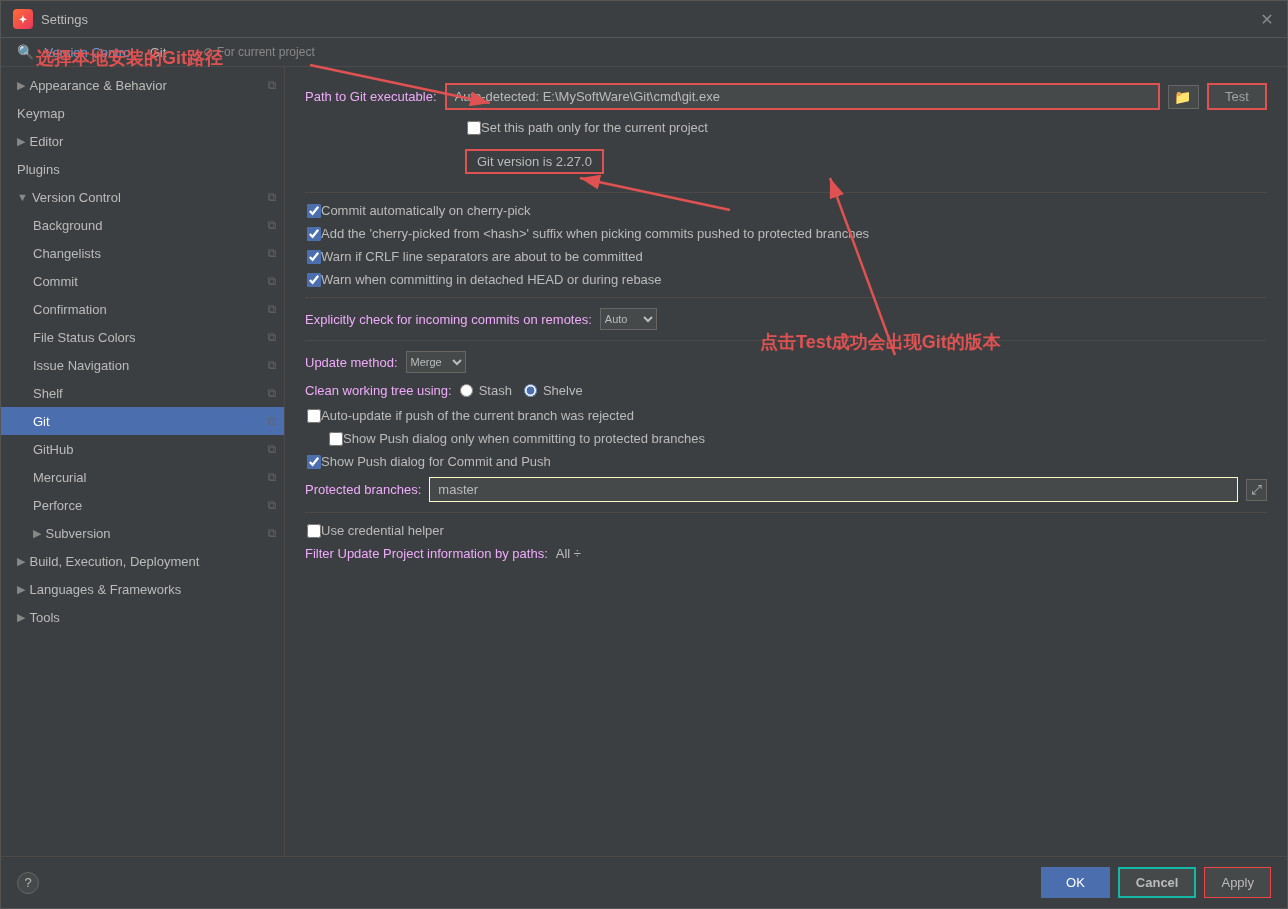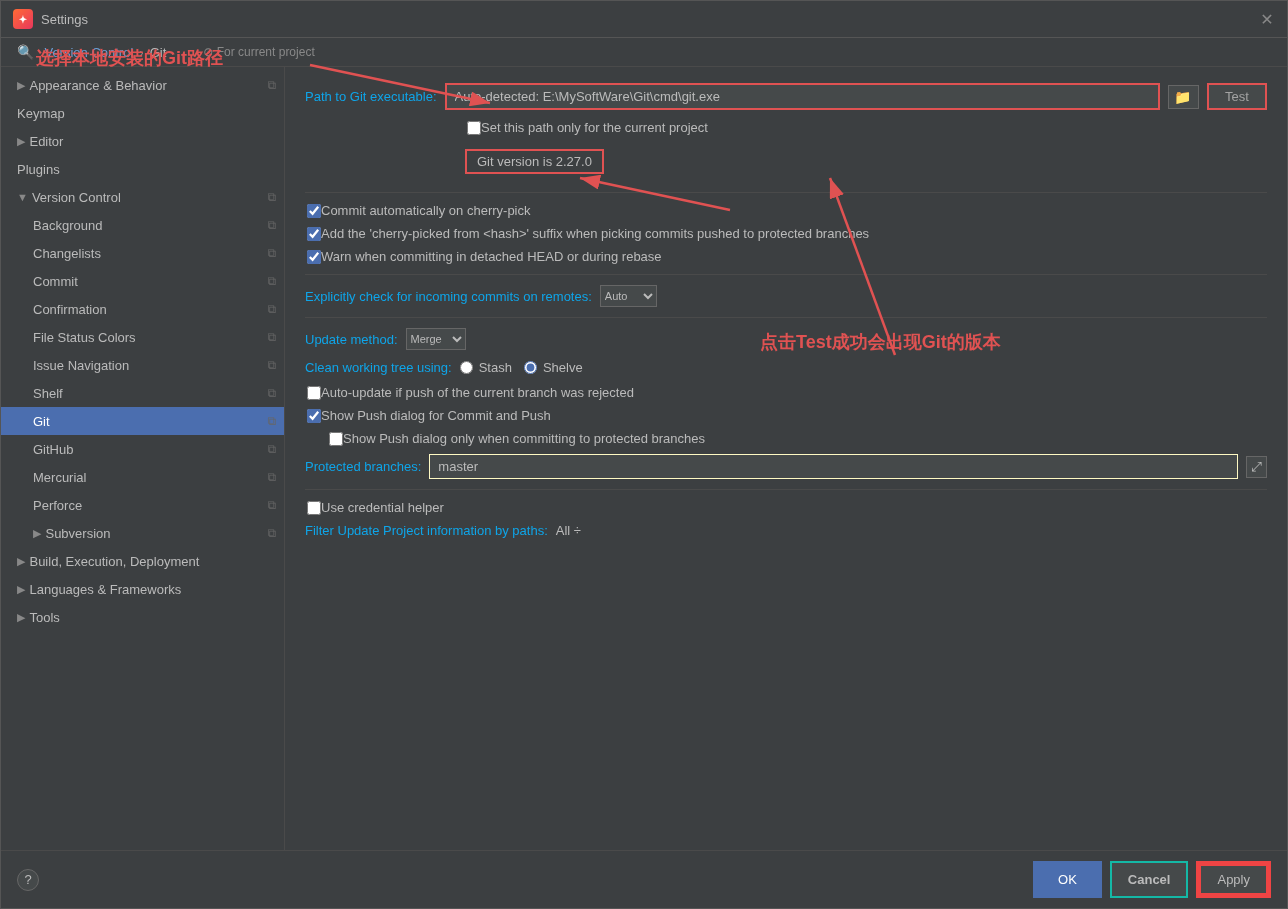--- a/index.html
+++ b/index.html
@@ -139,21 +139,21 @@
       background: #3c3f41;
     }
     
     .form-row {
       display: flex;
       align-items: center;
       gap: 8px;
       margin-bottom: 10px;
     }
     .form-label {
-      color: #0ea5e9;
+      color: #f0abfc;
       font-size: 13px;
       white-space: nowrap;
     }
     .git-path-input {
       flex: 1;
       background: #45494a;
       border: 2px solid #e05252;
       color: #bbbbbb;
       padding: 4px 8px;
       font-size: 13px;
@@ -279,21 +279,21 @@
       background: #45494a;
       border: 2px solid #14b8a6;
       color: #bbbbbb;
       padding: 6px 16px;
       cursor: pointer;
       font-size: 13px;
       font-weight: bold;
     }
     .apply-btn {
       background: #45494a;
-      border: 5px solid #ef4444;
+      border: 1px solid #ef4444;
       color: #bbbbbb;
       padding: 6px 16px;
       cursor: pointer;
       font-size: 13px;
     }
 
     
     .red-border {
       border: 2px solid #e05252 !important;
     }
@@ -463,20 +463,24 @@
       <div class="checkbox-row">
         <input type="checkbox" id="cb-cherry-pick" checked="" style="">
         <label for="cb-cherry-pick">Commit automatically on cherry-pick</label>
       </div>
 
       <div class="checkbox-row">
         <input type="checkbox" id="cb-cherry-suffix" checked="" style="">
         <label for="cb-cherry-suffix">Add the 'cherry-picked from &lt;hash&gt;' suffix when picking commits pushed to protected branches</label>
       </div>
 
+      <div class="checkbox-row">
+        <input type="checkbox" id="cb-warn-crlf" checked="" style="">
+        <label for="cb-warn-crlf">Warn if CRLF line separators are about to be committed</label>
+      </div>
 
       <div class="checkbox-row">
         <input type="checkbox" id="cb-warn-detached" checked="" style="">
         <label for="cb-warn-detached">Warn when committing in detached HEAD or during rebase</label>
       </div>
 
       <hr class="section-divider">
 
       <div class="form-row">
         <label class="form-label">Explicitly check for incoming commits on remotes:</label>
@@ -509,28 +513,28 @@
             <label for="rb-shelve">Shelve</label>
           </div>
         </div>
       </div>
 
       <div class="checkbox-row">
         <input type="checkbox" id="cb-auto-update" style="">
         <label for="cb-auto-update">Auto-update if push of the current branch was rejected</label>
       </div>
 
-      <div class="checkbox-row">
-        <input type="checkbox" id="cb-show-push" checked="" style="">
-        <label for="cb-show-push">Show Push dialog for Commit and Push</label>
-      </div>
-
       <div class="checkbox-row indent-row">
         <input type="checkbox" id="cb-show-push-prot" style="">
         <label for="cb-show-push-prot">Show Push dialog only when committing to protected branches</label>
+      </div>
+
+      <div class="checkbox-row">
+        <input type="checkbox" id="cb-show-push" checked="" style="">
+        <label for="cb-show-push">Show Push dialog for Commit and Push</label>
       </div>
 
       <div class="form-row">
         <label class="form-label">Protected branches:</label>
         <input type="text" class="protected-input" value="master" style="">
         <button class="expand-btn">⤢</button>
       </div>
 
       <hr class="section-divider">
 

